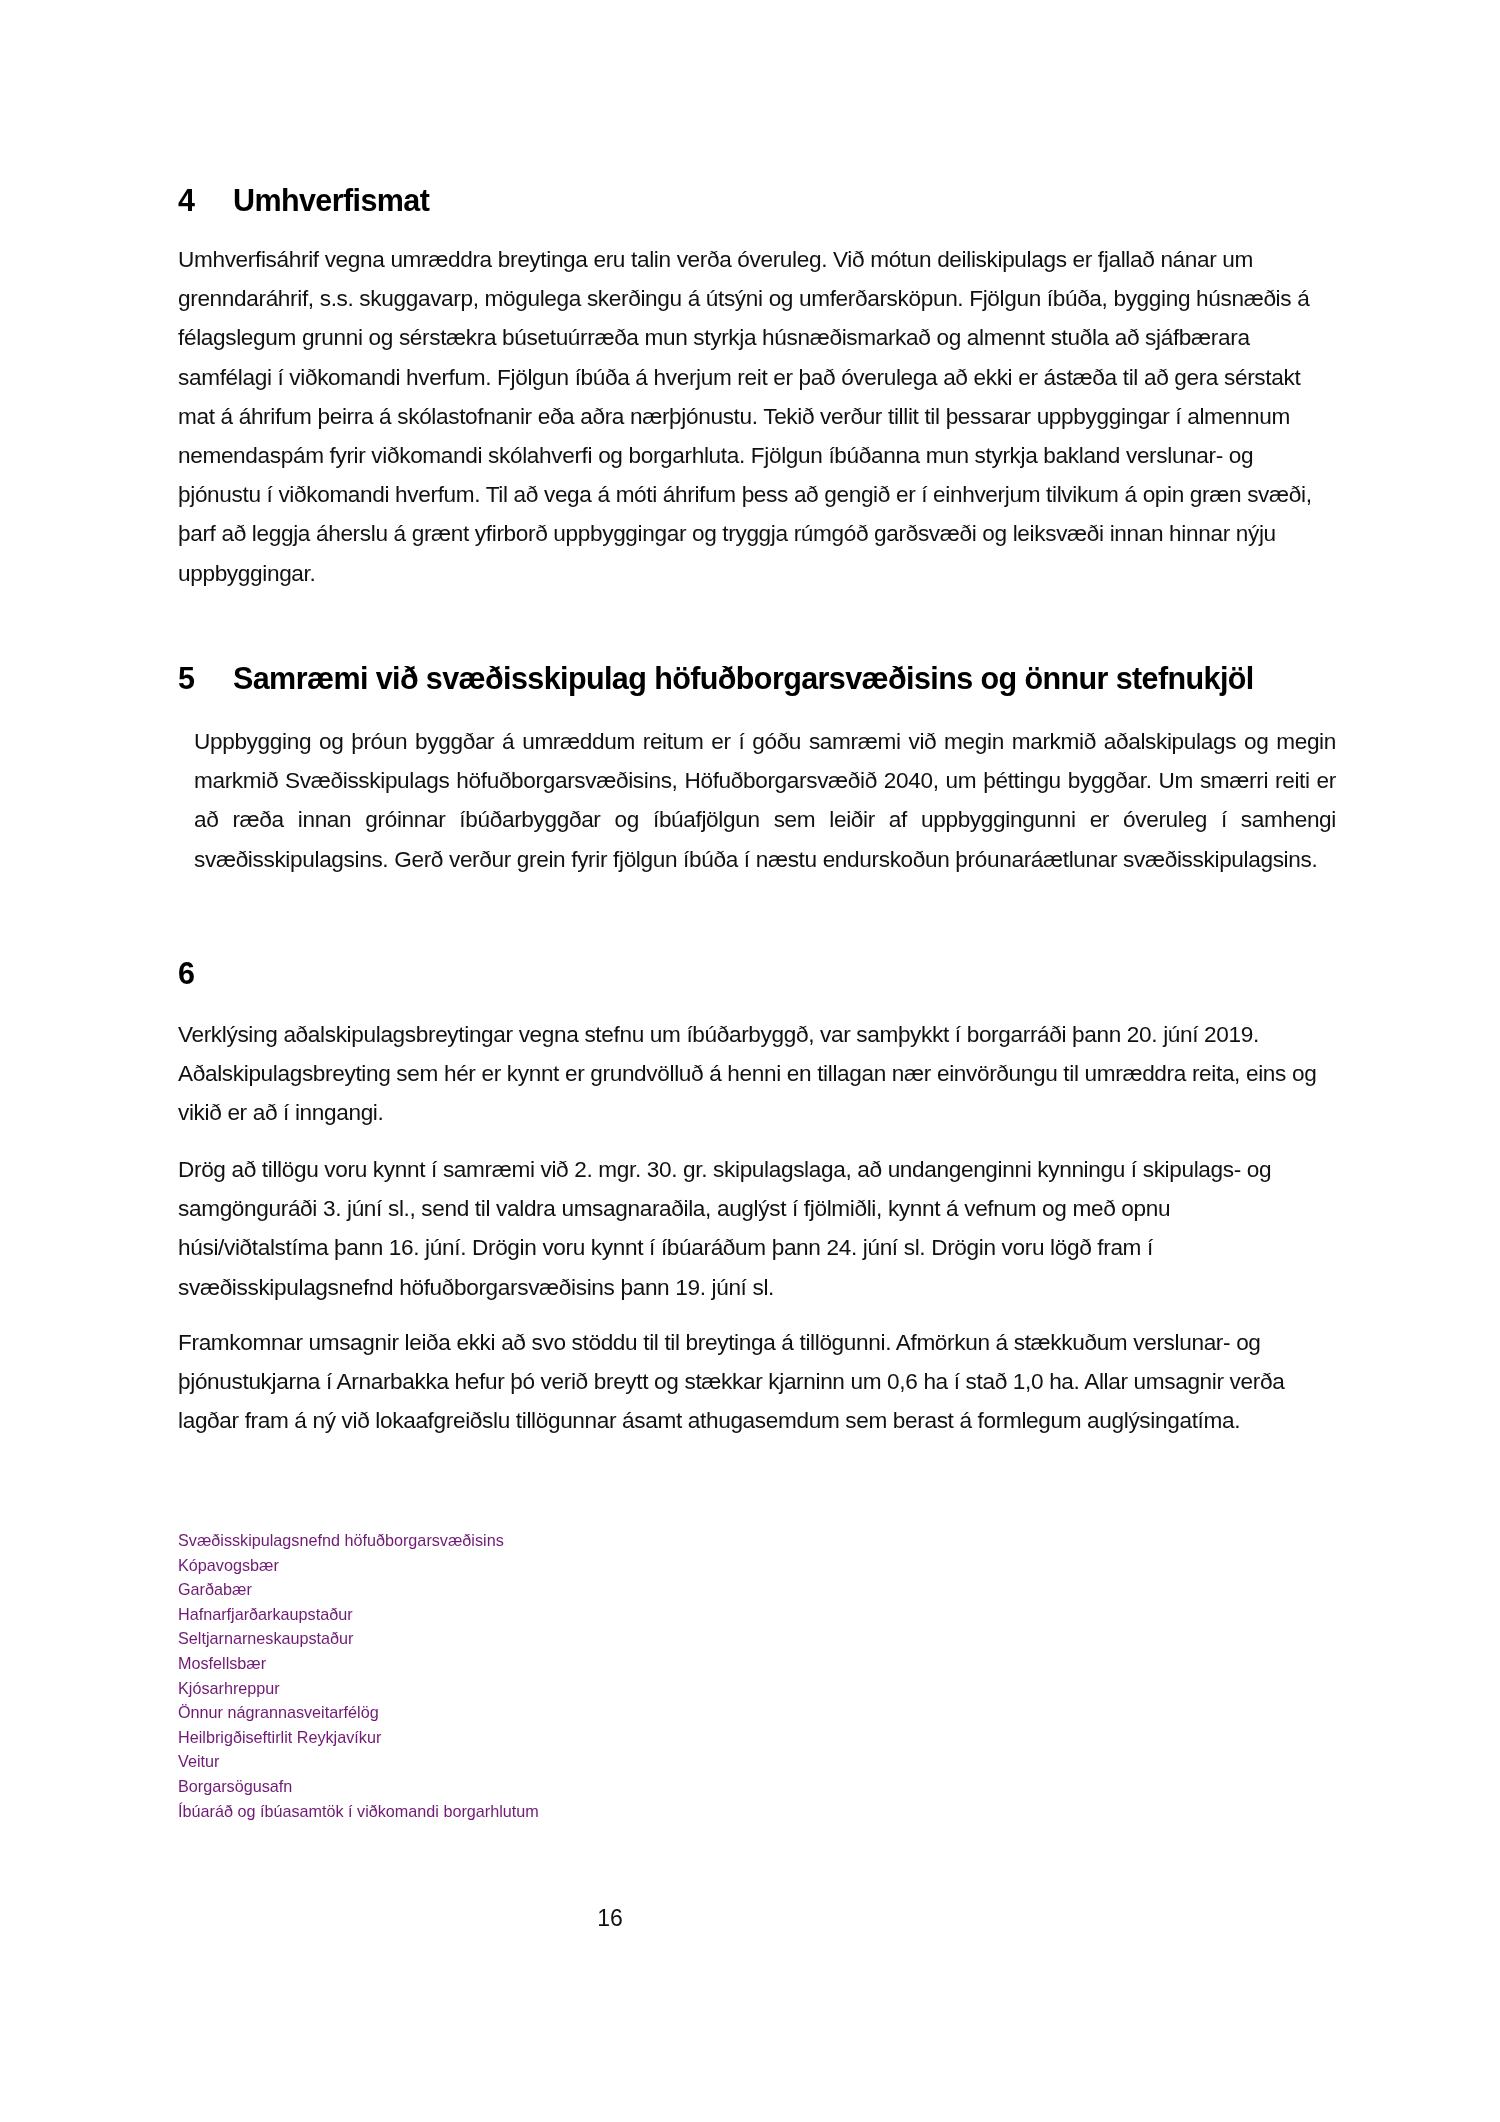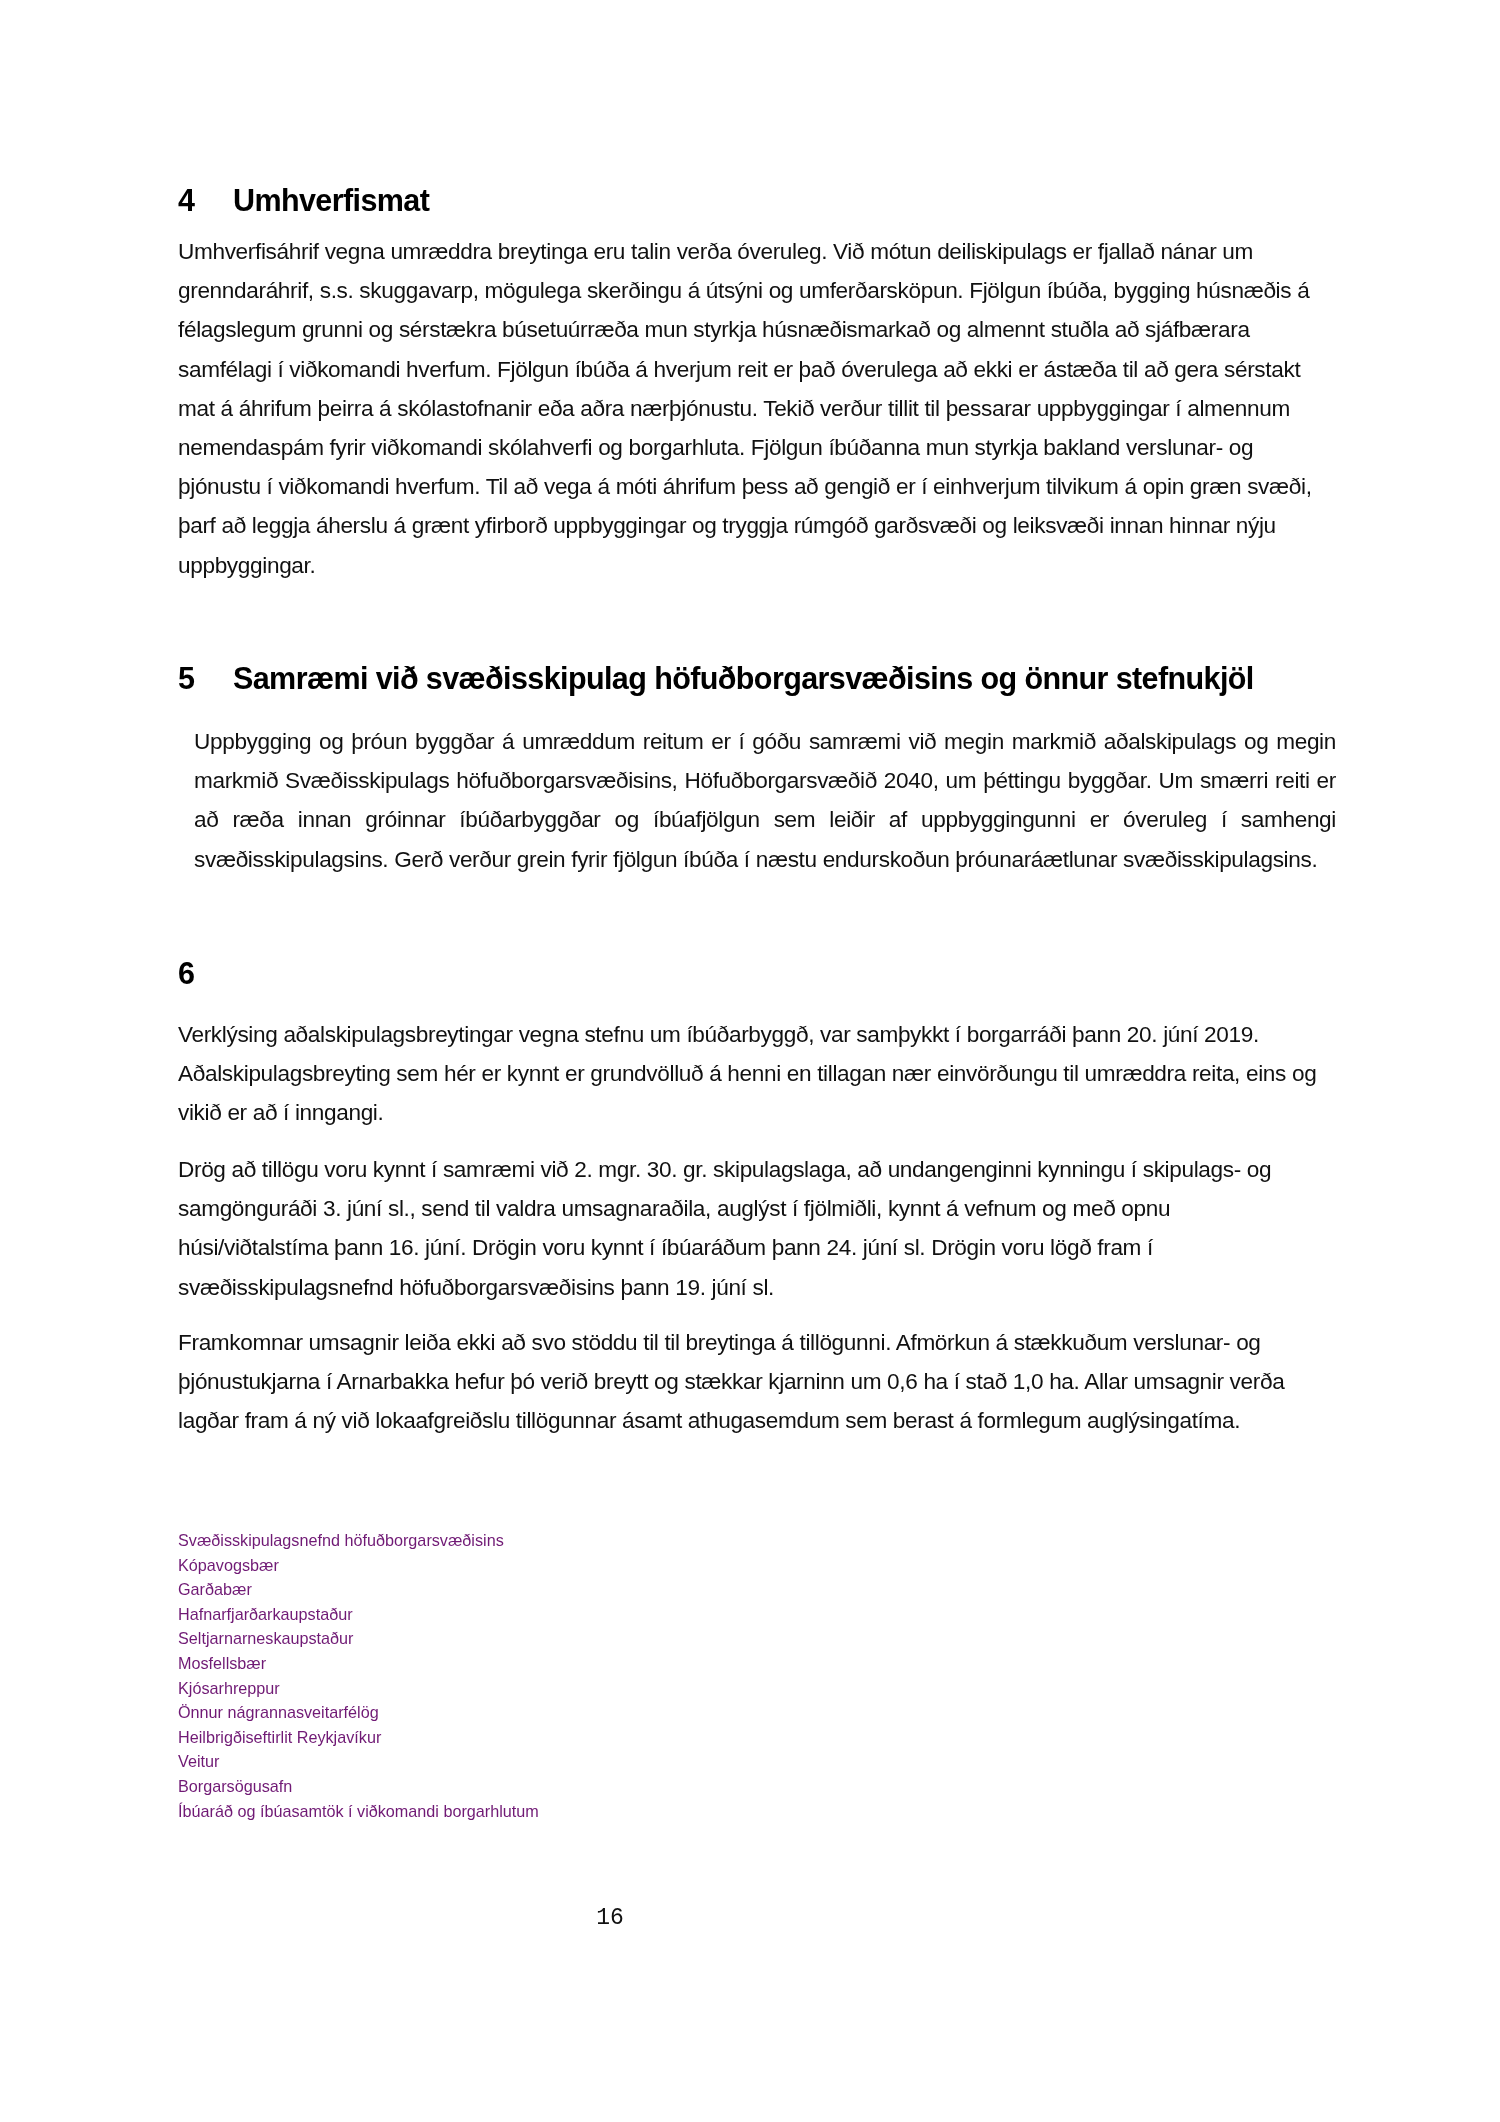--- a/index.html
+++ b/index.html
@@ -6,32 +6,32 @@
   body { width: 1500px; height: 2122px; position: relative; overflow: hidden;
          font-family: "Liberation Sans", "DejaVu Sans", sans-serif; color: #111111; }
   .page { position: absolute; left: 0; top: 0; width: 1500px; height: 2122px; background: #ffffff; }
   .content { position: absolute; left: 178px; top: 180px; width: 1142px; }
   .heading { font-weight: bold; font-size: 30.5px; line-height: 40px; margin: 0; display: flex;
              letter-spacing: -0.6px; color: #000; }
   .heading .num { width: 55px; flex: none; }
   .para { font-size: 22.6px; line-height: 39.2px; margin: 0; letter-spacing: -0.35px; }
   .justify { text-align: justify; text-align-last: left; }
   #s4-heading { margin-top: 0; }
-  #s4-body { margin-top: 12px; }
+  #s4-body { margin-top: 20px; }
   #s5-heading { position: absolute; top: 478px; left: 0; }
   #s5-body { position: absolute; top: 542px; left: 0; width: 1142px; margin-left: 16px; }
   #s6-heading { position: absolute; top: 773px; left: 0; }
   #s6-p1 { position: absolute; top: 835px; left: 0; width: 1142px; }
   #s6-p2 { position: absolute; top: 970px; left: 0; width: 1142px; }
   #s6-p3 { position: absolute; top: 1143px; left: 0; width: 1142px; }
   .recipients { position: absolute; left: 178px; top: 1528px; list-style: none; margin: 0; padding: 0;
                 font-size: 16.2px; line-height: 24.6px; color: #701a75; }
   .recipients li { margin: 0; padding: 0; white-space: nowrap; }
   .page-number { position: absolute; left: 0; width: 1220px; top: 1903px; text-align: center;
-                 font-size: 23px; line-height: 30px; color: #111; font-family: Liberation Mono, monospace; }
+                 font-size: 23px; line-height: 30px; color: #111; }
 </style>
 </head>
 <body>
 
 <div class="page">
   <div class="content">
 
     <h2 class="heading" id="s4-heading">
       <span class="num">4</span>
       <span>Umhverfismat</span>

